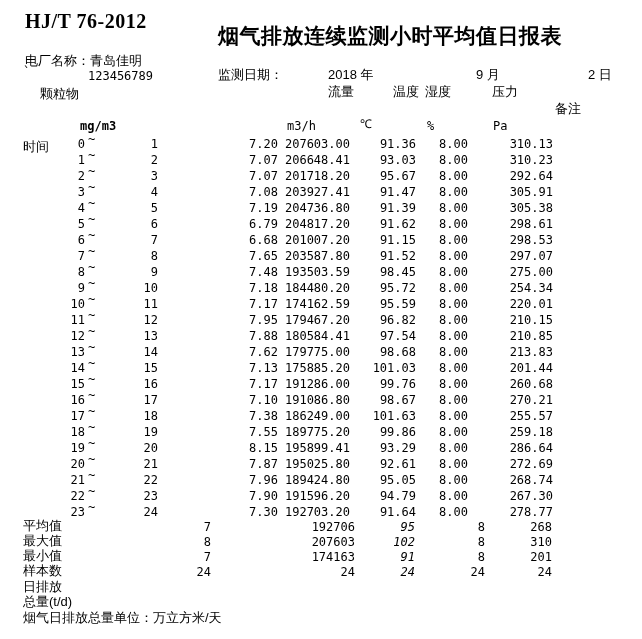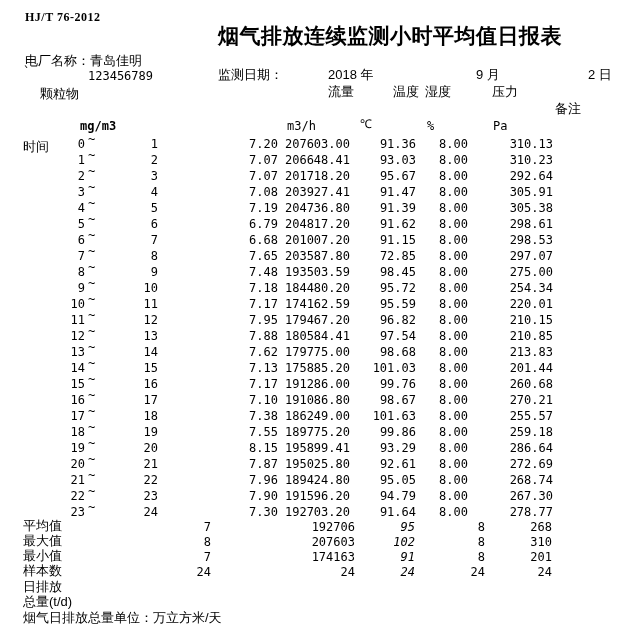--- a/index.html
+++ b/index.html
@@ -9,21 +9,21 @@
     background:#ffffff;
     color:#000000;
     font-family:"Liberation Sans", sans-serif;
     overflow:hidden;
   }
   .abs { position:absolute; white-space:nowrap; }
   .zh  { font-size:13px; line-height:14px; }
   .num { font-family:"DejaVu Sans Mono", monospace; font-size:12px; line-height:13px; }
   .std {
     font-family:"Liberation Serif", serif;
-    font-weight:bold; font-size:12px; letter-spacing:0.5px;text-align:right;
+    font-weight:bold; font-size:20px; letter-spacing:0.5px;text-align:right;
   }
   .title {
     font-weight:bold; font-size:21px; line-height:24px; letter-spacing:0.5px;
   }
   
   .row { position:absolute; left:0; width:642px; height:16px; }
   .row span {
     position:absolute; top:2px; text-align:right;
     font-family:"DejaVu Sans Mono", monospace; font-size:12px; line-height:13px;
   }
@@ -156,21 +156,21 @@
       <span class="c-temp">91.15</span>
       <span class="c-hum">8.00</span>
       <span class="c-pres">298.53</span>
     </div>
     <div class="row" style="top: 248px;">
       <span class="c-h1">7</span>
       <span class="c-tld">~</span>
       <span class="c-h2">8</span>
       <span class="c-dust">7.65</span>
       <span class="c-flow">203587.80</span>
-      <span class="c-temp">72.85</span>
+      <span class="c-temp">91.52</span>
       <span class="c-hum">8.00</span>
       <span class="c-pres">297.07</span>
     </div>
     <div class="row" style="top: 264px;">
       <span class="c-h1">8</span>
       <span class="c-tld">~</span>
       <span class="c-h2">9</span>
       <span class="c-dust">7.48</span>
       <span class="c-flow">193503.59</span>
       <span class="c-temp">98.45</span>

